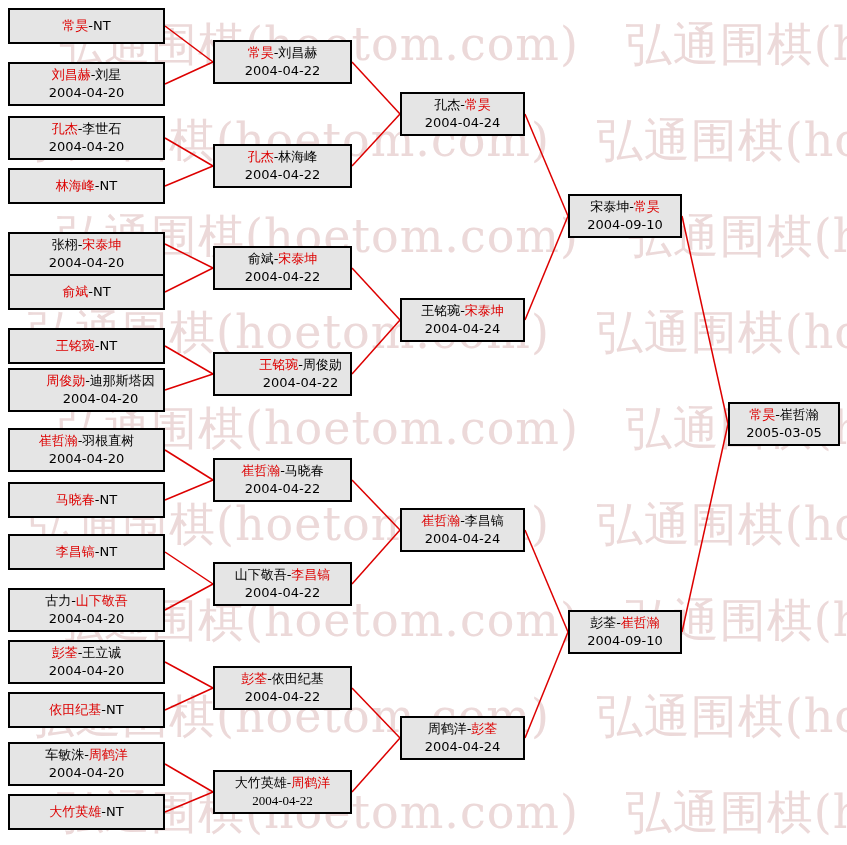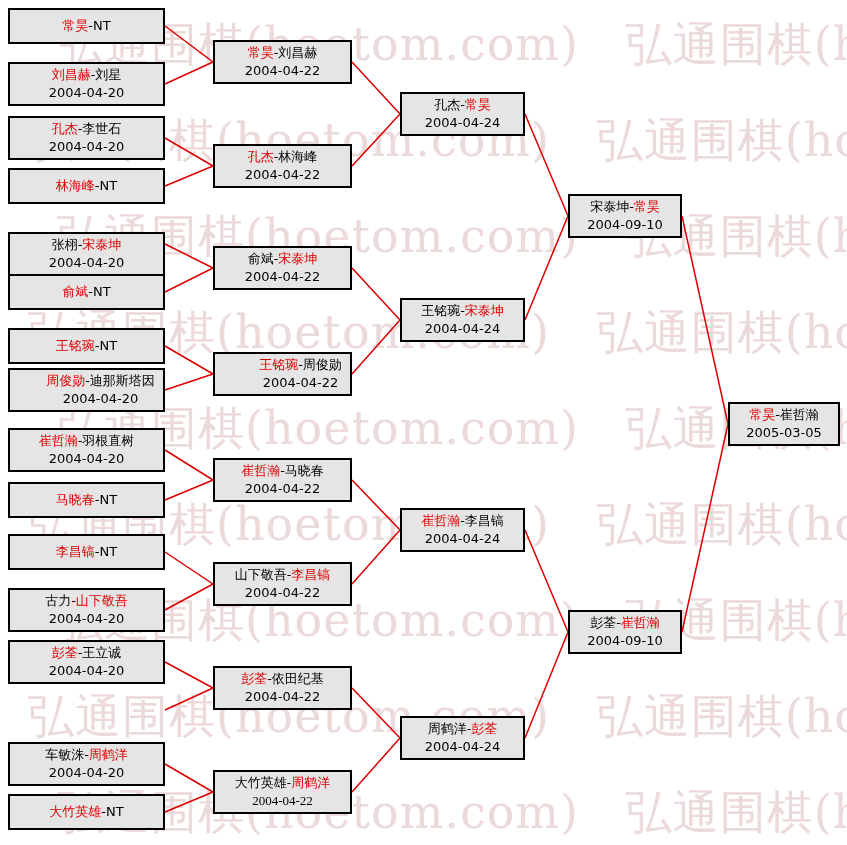--- a/index.html
+++ b/index.html
@@ -109,20 +109,23 @@
         <div class="names"><span style="color: rgb(221, 0, 0);">李昌镐</span><span>-</span><span>NT</span></div>
       </div>
       <div class="match" style="left: 8px; top: 588px; width: 157px; height: 44px; border-color: rgb(0, 0, 0);">
         <div class="names"><span>古力</span><span>-</span><span style="color: rgb(221, 0, 0);">山下敬吾</span></div>
         <div>2004-04-20</div>
       </div>
       <div class="match" style="left: 8px; top: 640px; width: 157px; height: 44px; border-color: rgb(0, 0, 0);">
         <div class="names"><span style="color: rgb(221, 0, 0);">彭荃</span><span>-</span><span>王立诚</span></div>
         <div>2004-04-20</div>
       </div>
+      <div class="match" style="left: 8px; top: 692px; width: 157px; height: 36px; border-color: rgb(0, 0, 0);">
+        <div class="names"><span style="color: rgb(221, 0, 0);">依田纪基</span><span>-</span><span>NT</span></div>
+      </div>
       <div class="match" style="left: 8px; top: 742px; width: 157px; height: 44px; border-color: rgb(0, 0, 0);">
         <div class="names"><span>车敏洙</span><span>-</span><span style="color: rgb(221, 0, 0);">周鹤洋</span></div>
         <div>2004-04-20</div>
       </div>
       <div class="match" style="left: 8px; top: 794px; width: 157px; height: 36px; border-color: rgb(0, 0, 0);">
         <div class="names"><span style="color: rgb(221, 0, 0);">大竹英雄</span><span>-</span><span>NT</span></div>
       </div>
       <div class="match" style="left: 213px; top: 40px; width: 139px; height: 44px; border-color: rgb(0, 0, 0);">
         <div class="names"><span style="color: rgb(221, 0, 0);">常昊</span><span>-</span><span>刘昌赫</span></div>
         <div>2004-04-22</div>

